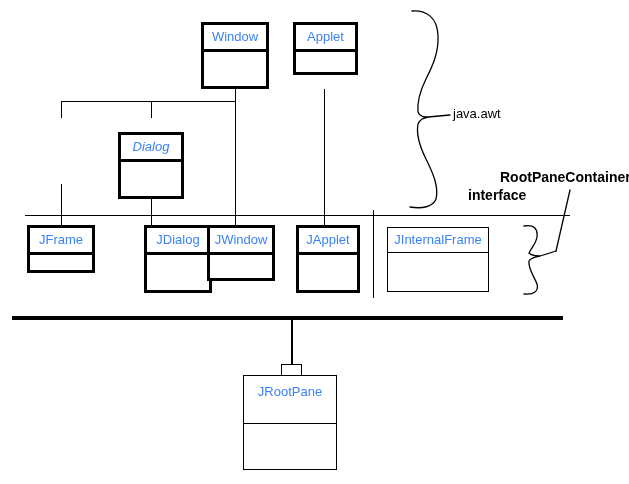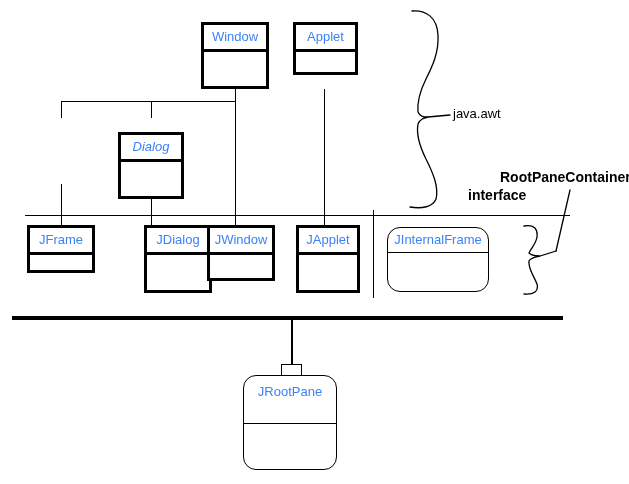--- a/index.html
+++ b/index.html
@@ -20,21 +20,20 @@
   }
   .uml-box {
     position: absolute;
     box-sizing: border-box;
     background: #ffffff;
     border: 3px solid #000000;
     z-index: 5;
   }
   .uml-box.thin {
     border-width: 1px;
-    border-radius: 13px;
   }
   .uml-box .box-title {
     box-sizing: border-box;
     width: 100%;
     text-align: center;
     font-family: "Liberation Sans", sans-serif;
     font-size: 13px;
     line-height: 14px;
     color: #3b82f6;
     padding-top: 5px;

